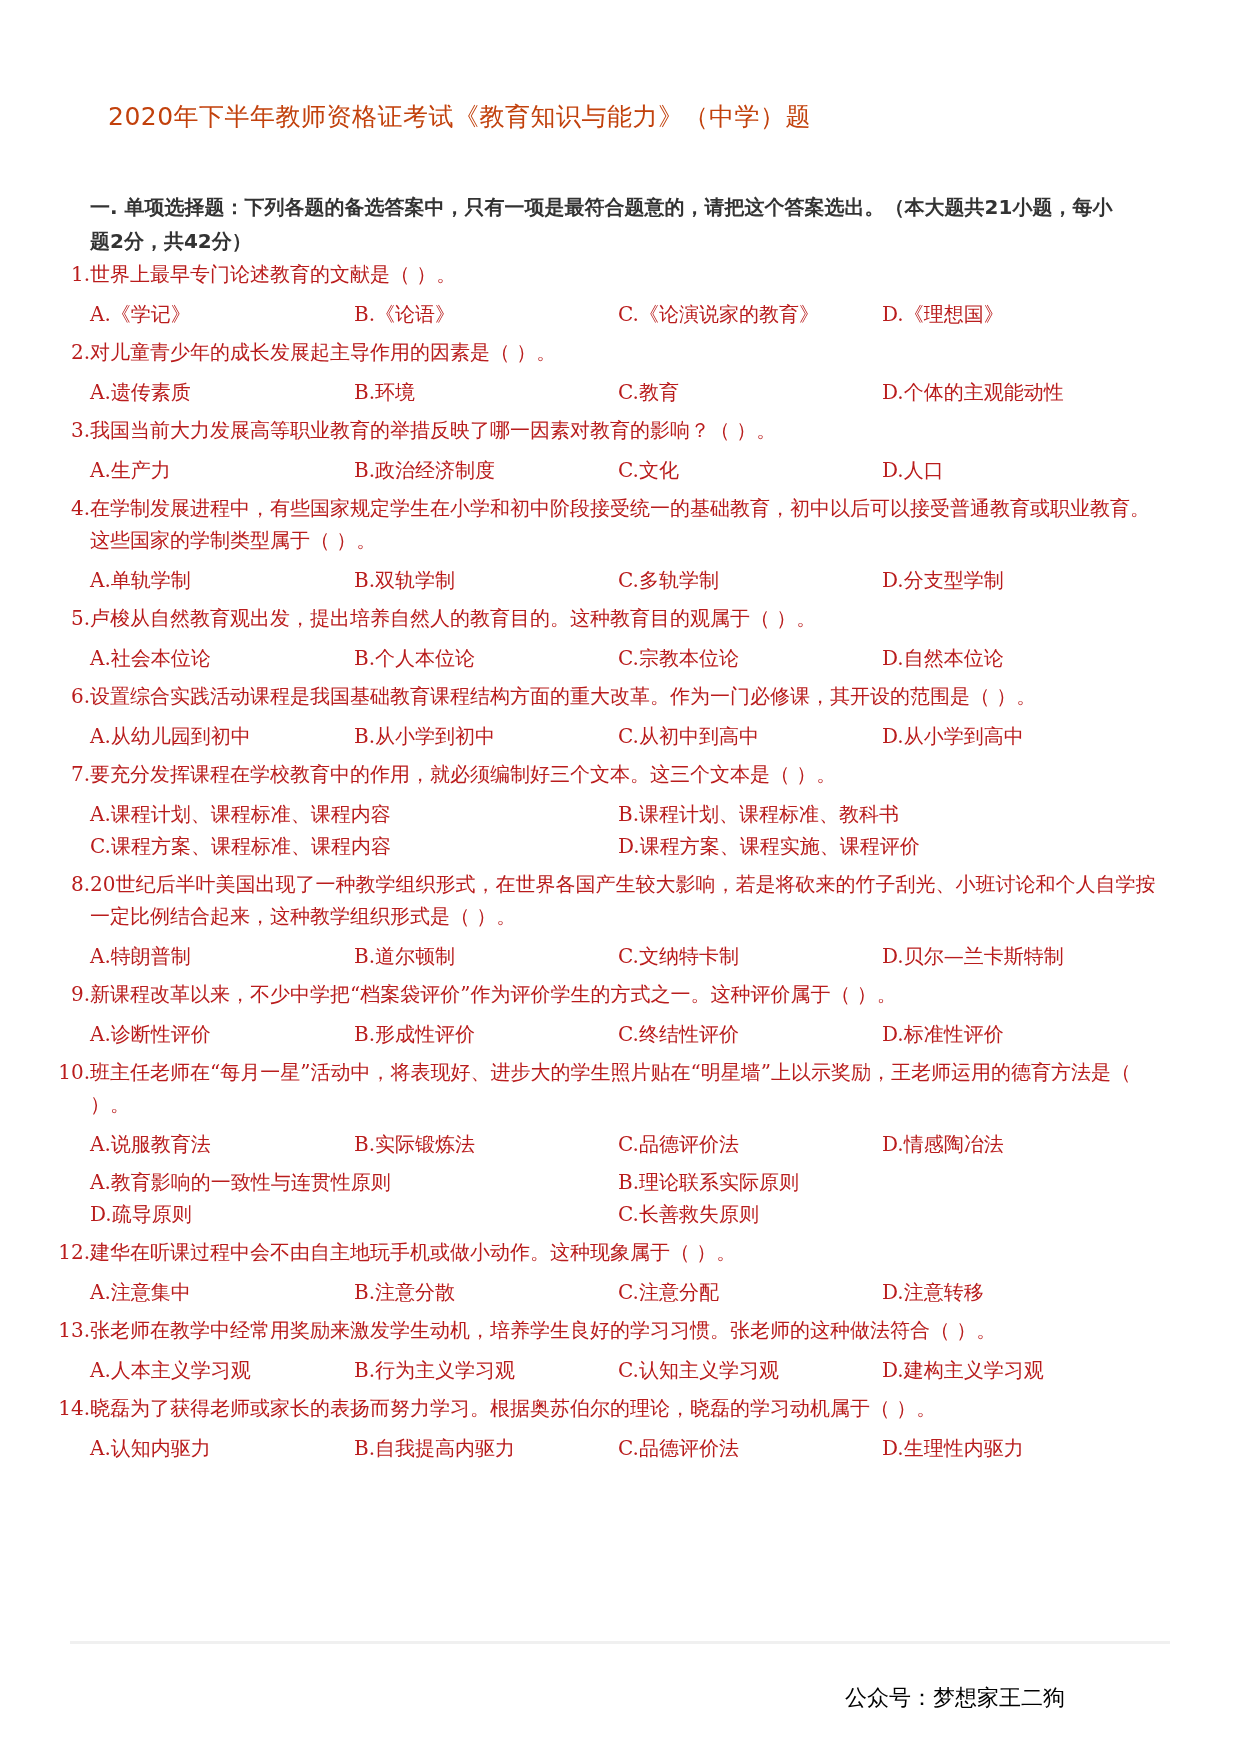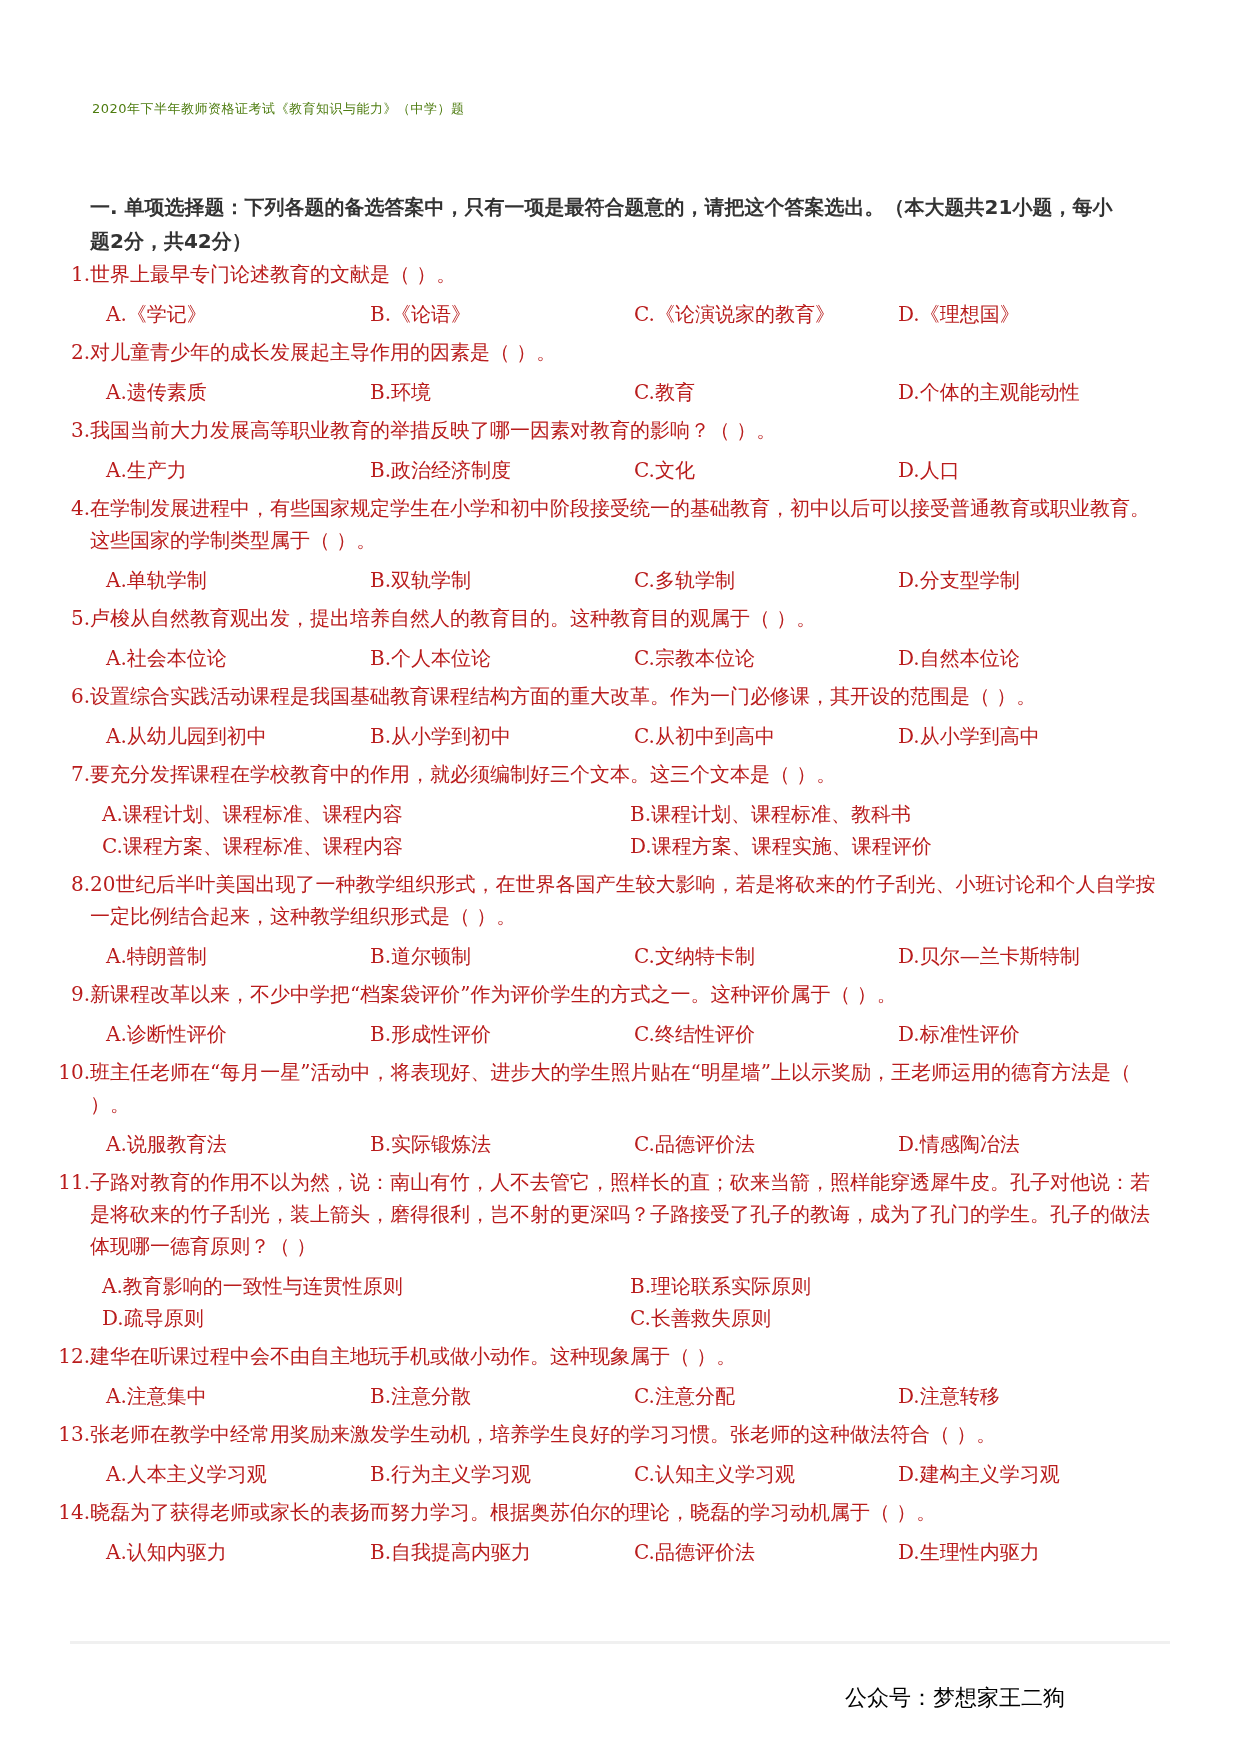--- a/index.html
+++ b/index.html
@@ -1,34 +1,34 @@
 <!DOCTYPE html>
 <html><head>
 <meta charset="utf-8">
 <style>
   html, body { margin: 0; padding: 0; background: #ffffff; }
   body { width: 1240px; height: 1754px; position: relative; overflow: hidden; color: #111; }
   .title {
-    position: absolute; left: 92px; top: 100px;
-    font-family: "DejaVu Sans", sans-serif; font-size: 13px; color: #4d7c0f;
+    position: absolute; left: 108px; top: 100px;
+    font-family: "DejaVu Sans", sans-serif; font-size: 25px; color: #c2410c;
     letter-spacing: 0.5px; white-space: nowrap;
   }
   .section-header {
     position: absolute; left: 90px; top: 190px; width: 1040px;
     font-family: "DejaVu Sans", sans-serif; font-weight: bold; font-size: 20px;
     line-height: 34px; color: #333;
   }
   .questions {
     position: absolute; left: 58px; top: 258px; width: 1100px;
     font-family: "DejaVu Serif", serif; font-size: 20px; color: #b91c1c;
   }
   .q { position: relative; }
   .stem { line-height: 32px; padding-left: 32px; text-indent: -32px; padding-bottom: 8px; }
   .qnum { display: inline-block; width: 32px; text-indent: 0; text-align: right; }
-  .opts { display: flex; flex-wrap: wrap; padding-left: 32px; margin-bottom: 6px; justify-content: flex-end; }
+  .opts { display: flex; flex-wrap: wrap; padding-left: 32px; margin-bottom: 6px; }
   .opts.four .opt { width: 264px; line-height: 32px; }
   .opts.two .opt { width: 528px; line-height: 32px; }
   .opts.four .opt:last-child { width: 260px; }
   .opt { white-space: nowrap; }
   .divider {
     position: absolute; left: 70px; top: 1641px; width: 1100px; height: 3px; background: #f0f0f0;
   }
   .footer {
     position: absolute; left: 845px; top: 1683px;
     font-family: "DejaVu Sans", sans-serif; font-size: 22px; color: #000000; white-space: nowrap;
@@ -130,21 +130,20 @@
     <div class="q">
       <div class="stem"><span class="qnum">10.</span><span>班主任老师在“每月一星”活动中，将表现好、进步大的学生照片贴在“明星墙”上以示奖励，王老师运用的德育方法是（ ）。</span></div>
       <div class="opts four">
         <span class="opt">A.说服教育法</span>
         <span class="opt">B.实际锻炼法</span>
         <span class="opt">C.品德评价法</span>
         <span class="opt">D.情感陶冶法</span>
       </div>
     </div>
     <div class="q">
-      <div class="stem"><span class="qnum">11.</span><span>子路对教育的作用不以为然，说：南山有竹，人不去管它，照样长的直；砍来当箭，照样能穿透犀牛皮。孔子对他说：若是将砍来的竹子刮光，装上箭头，磨得很利，岂不射的更深吗？子路接受了孔子的教诲，成为了孔门的学生。孔子的做法体现哪一德育原则？（ ）</span></div>
       <div class="opts two">
         <span class="opt">A.教育影响的一致性与连贯性原则</span>
         <span class="opt">B.理论联系实际原则</span>
         <span class="opt">D.疏导原则</span>
         <span class="opt">C.长善救失原则</span>
       </div>
     </div>
     <div class="q">
       <div class="stem"><span class="qnum">12.</span><span>建华在听课过程中会不由自主地玩手机或做小动作。这种现象属于（ ）。</span></div>
       <div class="opts four">

